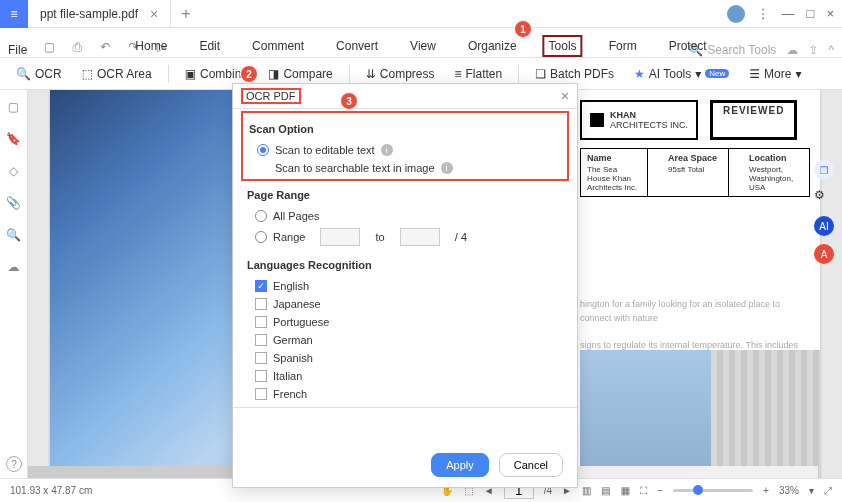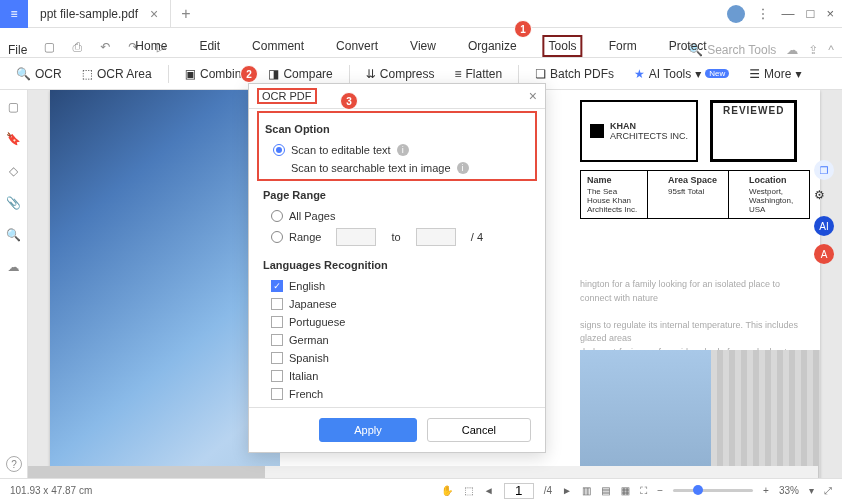--- a/index.html
+++ b/index.html
@@ -26,51 +26,51 @@
 .tool-sep { width:1px; height:18px; background:#ddd; margin:0 4px; }
 .pill { background:#4a7cff; color:#fff; border-radius:7px; font-size:8px; padding:0 4px; }
 .main-area { display:flex; height:calc(100% - 28px - 30px - 32px - 24px); position:relative; }
 .left-rail { width:28px; background:#fff; border-right:1px solid #e0e0e0; display:flex; flex-direction:column; align-items:center; padding-top:10px; gap:18px; }
 .rail-icon { color:#888; }
 .canvas { flex:1; background:#e8e8e8; position:relative; overflow:hidden; display:flex; justify-content:center; align-items:flex-start; }
 .page { width:770px; height:430px; background:#fff; margin-top:0; box-shadow:0 1px 3px rgba(0,0,0,.2); position:relative; }
 .building-img { position:absolute; left:0; top:0; bottom:0; width:230px; background:linear-gradient(140deg,#2a4a7a 0%,#4a7aba 25%,#8abae8 60%,#b8d4f0 80%,#a8c8e4 100%); }
 .content-right { position:absolute; left:530px; right:10px; top:10px; font-size:10px; }
 .header-row { display:flex; gap:12px; margin-bottom:8px; }
-.logo-box { border:2px solid #000; padding:19px 8px; display:flex; align-items:center; gap:6px; font-size:9px; }
+.logo-box { border:2px solid #000; padding:8px 8px; display:flex; align-items:center; gap:6px; font-size:9px; }
 .logo-glyph { width:14px; height:14px; background:#000; }
 .reviewed { border:3px solid #000; padding:2px 10px; font-weight:900; letter-spacing:1px; font-size:10px; }
 .info-box { border:1px solid #000; display:flex;gap:14px; }
 .info-cell { flex:1; padding:4px 6px; border-right:1px solid #000; font-size:8px; }
 .info-cell:last-child { border-right:none; }
 .info-cell strong { font-size:9px; display:block; margin-bottom:2px; }
-.body-text { position:absolute; left:530px; right:10px; top:188px; font-size:9px; color:#aaa; line-height:1.5; }
+.body-text { position:absolute; left:530px; right:10px; top:208px; font-size:9px; color:#aaa; line-height:1.5; }
 .bldg2 { position:absolute; left:530px; bottom:0; right:0; height:170px; display:flex; }
 .bldg2-a { flex:1.2; background:linear-gradient(180deg,#a8c8e8 0%,#88a8c8 100%); }
 .bldg2-b { flex:1; background:repeating-linear-gradient(90deg,#d8d8d8 0 6px,#c8c8c8 6px 12px); }
 .right-tools { position:absolute; right:4px; top:70px; width:24px; display:flex; flex-direction:column; gap:8px; }
 .rt-badge { width:20px; height:20px; border-radius:10px; background:#1d4ed8; color:#fff; display:flex; align-items:center; justify-content:center; font-size:10px; }
 .rt-badge2 { background:#e74c3c; }
-.dialog { position:absolute; left:248px; top:83px; width:298px; background:#fff; border:1px solid #ccc; box-shadow:0 4px 16px rgba(0,0,0,.15); z-index:10; }
+.dialog { position:absolute; left:232px; top:83px; width:346px; background:#fff; border:1px solid #ccc; box-shadow:0 4px 16px rgba(0,0,0,.15); z-index:10; }
 .dlg-title { display:flex; align-items:center; padding:4px 8px; border-bottom:1px solid #e0e0e0; font-size:11px; }
 .dlg-title-text { border:2px solid #e74c3c; padding:0 3px; }
 .dlg-close { margin-left:auto; color:#888; font-size:14px; }
 .dlg-body { padding:8px 14px 4px 14px; max-height:310px; overflow:hidden; }
 .dlg-section { font-size:11px; font-weight:600; margin:6px 0; }
 .scan-opt-box { border:2px solid #e74c3c; padding:4px 6px 2px 6px; margin:-6px -6px 8px -6px; }
 .opt-row { display:flex; align-items:center; gap:6px; padding:3px 0 3px 8px; font-size:11px; }
 .radio { width:12px; height:12px; border:1px solid #888; border-radius:50%; display:inline-flex; align-items:center; justify-content:center; }
 .radio.sel { border-color:#4a7cff; }
 .radio.sel::after { content:''; width:6px; height:6px; background:#4a7cff; border-radius:50%; }
 .check { width:12px; height:12px; border:1px solid #aaa; display:inline-flex; align-items:center; justify-content:center; font-size:9px; }
 .check.sel { background:#4a7cff; border-color:#4a7cff; color:#fff; }
 .info-dot { width:12px; height:12px; border-radius:50%; background:#bbb; color:#fff; font-size:9px; display:inline-flex; align-items:center; justify-content:center; }
 .range-input { width:40px; height:18px; border:1px solid #ccc; background:#f5f5f5; }
 .dlg-footer { display:flex; justify-content:flex-end; gap:10px; padding:10px 14px; border-top:1px solid #e0e0e0; }
-.btn { padding:5px 34px; border:1px solid #ccc; border-radius:3px; font-size:11px; background:#fff; }
+.btn { padding:5px 14px; border:1px solid #ccc; border-radius:8px; font-size:11px; background:#fff;margin-top:35px; }
 .btn-primary { background:#4285f4; color:#fff; border-color:#4285f4; }
 .callout { position:absolute; width:18px; height:18px; background:#e74c3c; border-radius:50%; color:#fff; display:flex; align-items:center; justify-content:center; font-size:10px; font-weight:bold; z-index:20; border:1px solid #fff; }
 .statusbar { height:24px; background:#fff; border-top:1px solid #e0e0e0; display:flex; align-items:center; padding:0 10px; font-size:10px; color:#666; gap:24px; position:absolute; bottom:0; left:0; right:0; }
 .status-right { margin-left:auto; display:flex; align-items:center; gap:10px; }
 .page-input { width:30px; height:16px; border:1px solid #ccc; text-align:center; }
 .zoom-slider { width:80px; height:3px; background:#ccc; border-radius:2px; position:relative; }
 .zoom-thumb { width:10px; height:10px; background:#4a7cff; border-radius:50%; position:absolute; top:-4px; left:20px; }
 .help-badge { position:absolute; left:6px; bottom:30px; width:16px; height:16px; border:1px solid #aaa; border-radius:50%; color:#888; display:flex; align-items:center; justify-content:center; font-size:10px; }
 .hscroll { position:absolute; bottom:24px; left:28px; right:24px; height:12px; background:#f0f0f0; }
 .hscroll-thumb { position:absolute; left:0; width:30%; height:100%; background:#ccc; }

